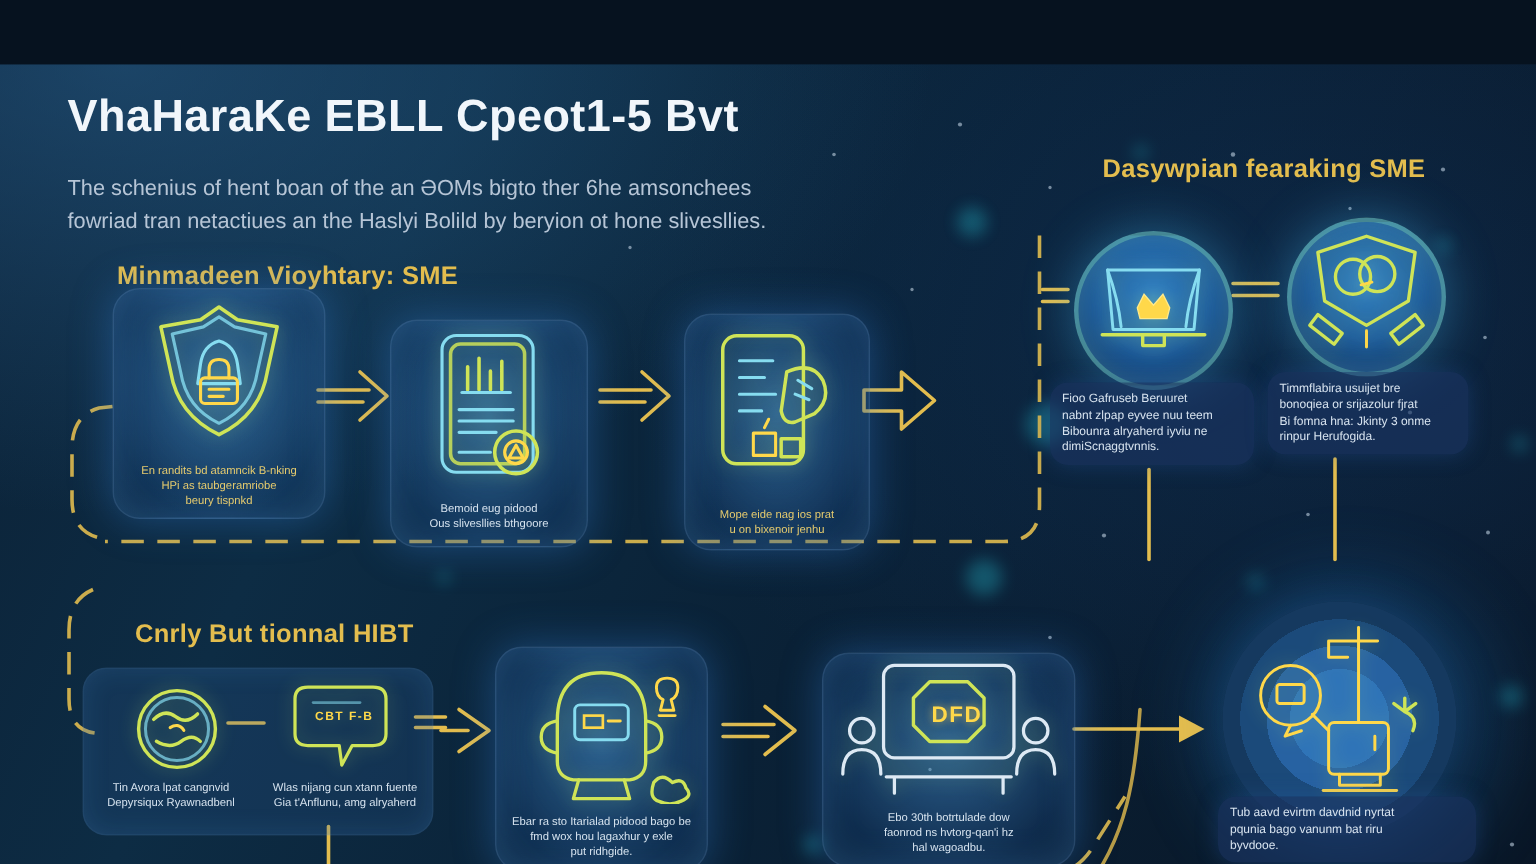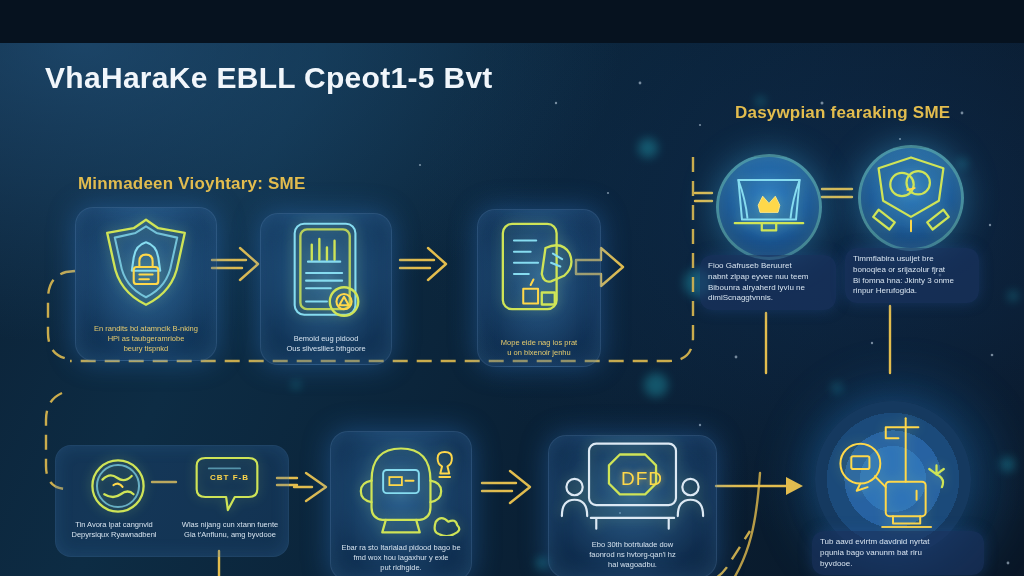--- a/index.html
+++ b/index.html
@@ -48,21 +48,21 @@
     box-shadow:0 0 34px rgba(62,168,224,.45), inset 0 0 18px rgba(140,230,220,.25);
     border:3px solid rgba(130,225,190,.45);
   }
   .ringcircle{
     position:absolute;border-radius:50%;
     background:
       radial-gradient(circle, #2f74b8 0 30%, #2762a2 30% 44%, #1b4a7a 44% 60%, #15395f 60% 74%, rgba(14,40,70,.35) 74% 86%, rgba(10,28,52,0) 86%);
     box-shadow:0 0 30px rgba(40,120,200,.3);
   }
   .bubbletext{position:absolute;color:#ffd84a;font-size:8px;font-weight:bold;letter-spacing:1px;}
-  .screentext{position:absolute;color:#ffd84a;font-size:19px;font-weight:normal;letter-spacing:1px;text-shadow:0 0 6px rgba(255,216,74,.7);}
+  .screentext{position:absolute;color:#ffd84a;font-size:15px;font-weight:bold;letter-spacing:1px;text-shadow:0 0 6px rgba(255,216,74,.7);}
 
   svg .lime{stroke:#cfe457;fill:none;stroke-width:2.5;stroke-linecap:round;stroke-linejoin:round;}
   svg .cyan{stroke:#86dcf0;fill:none;stroke-width:2.2;stroke-linecap:round;stroke-linejoin:round;}
   svg .yel{stroke:#ffd84a;fill:none;stroke-width:2.2;stroke-linecap:round;stroke-linejoin:round;}
   svg .white{stroke:#dde9f4;fill:none;stroke-width:2.4;stroke-linecap:round;stroke-linejoin:round;}
   svg .dash{stroke:#dcb94e;stroke-width:2.4;stroke-dasharray:15 9;fill:none;opacity:.92;}
   svg .conn{stroke:#e3bd4e;stroke-width:2.4;fill:none;stroke-linecap:round;stroke-linejoin:round;}
 </style>
 </head>
 <body>
@@ -143,25 +143,30 @@
     <g>
       <path class="conn" d="M716,443 H786"></path>
       <path d="M786,434 L803,443 L786,452 Z" fill="#e3bd4e"></path>
       <path class="conn" d="M760,430 C757,472 752,516 722,552" opacity=".8"></path>
     </g>
   </svg>
 
   <div class="content">
 
     <div class="title">VhaHaraKe EBLL Cpeot1-5 Bvt</div>
+    <div class="subtitle">
+      <div>The schenius of hent boan of the an ƏOMs bigto ther 6he amsonchees</div>
+      <div>fowriad tran netactiues an the Haslyi Bolild by beryion ot hone slivesllies.</div>
+    </div>
 
     <div class="h-yellow" style="left:78px;top:131px;">Minmadeen Vioyhtary: SME</div>
     <div class="h-yellow" style="left:735px;top:60px;width:230px;text-align:left;">Dasywpian fearaking SME</div>
-
-    <div class="glassbox" style="left:75px;top:164px;width:140px;height:152px;text-decoration:underline;">
+    <div class="h-yellow" style="left:90px;top:370px;">Cnrly But tionnal HIBT</div>
+
+    <div class="glassbox" style="left:75px;top:149px;width:140px;height:152px;text-decoration:underline;">
       <div class="iconwrap" style="left:18px;top:6px;">
         <svg width="104" height="104" viewBox="0 0 110 110">
           <path class="lime" d="M55 6 L68 15 L96 20 L89 52 Q84 82 55 96 Q26 82 21 52 L14 20 L42 15 Z"></path>
           <path class="cyan" d="M55 13 L66 20 L88 25 L82 52 Q78 77 55 88 Q32 77 28 52 L22 25 L44 20 Z" opacity=".8"></path>
           <path class="cyan" d="M55 30 Q44 33 42 46 L40 60 L70 60 L68 46 Q66 33 55 30 Z"></path>
           <path class="yel" d="M48 56 V50 Q48 43 55 43 Q62 43 62 50 V56"></path>
           <rect class="yel" x="42" y="56" width="26" height="18" rx="3"></rect>
           <path class="yel" d="M48 64 H62 M48 69 H58" stroke-width="1.5"></path>
         </svg>
       </div>
@@ -184,21 +189,21 @@
           <circle class="yel" cx="74" cy="88" r="8" stroke-width="1.8"></circle>
           <path class="yel" d="M69 92 L74 83 L79 92 Z" stroke-width="1.4"></path>
         </svg>
       </div>
       <div class="incap pale" style="bottom:10px;">
         <div>Bemoid eug pidood</div>
         <div>Ous slivesllies bthgoore</div>
       </div>
     </div>
 
-    <div class="glassbox" style="left:477px;top:166px;width:122px;height:156px;">
+    <div class="glassbox" style="left:456px;top:166px;width:122px;height:156px;">
       <div class="iconwrap" style="left:10px;top:8px;">
         <svg width="102" height="110" viewBox="0 0 110 118">
           <rect class="lime" x="16" y="6" width="58" height="92" rx="10"></rect>
           <path class="cyan" d="M28 24 H52 M28 36 H46 M28 48 H54 M28 60 H44" stroke-width="2.3"></path>
           <path class="lime" d="M62 32 Q80 24 88 38 Q94 52 82 62 L68 68 Q60 70 58 60 Z"></path>
           <path class="cyan" d="M70 38 L80 44 M68 48 L78 52" stroke-width="1.8"></path>
           <rect class="yel" x="38" y="76" width="16" height="16" stroke-width="2"></rect>
           <rect class="lime" x="58" y="80" width="14" height="13"></rect>
           <path class="yel" d="M46 72 l3 -6" stroke-width="1.8"></path>
         </svg>
@@ -263,21 +268,21 @@
 
     <div class="iconwrap" style="left:188px;top:408px;">
       <svg width="78" height="66" viewBox="0 0 90 76">
         <path class="lime" stroke-width="3" d="M20 8 H70 Q80 8 80 17 V44 Q80 53 70 53 H54 L46 68 L44 53 H20 Q10 53 10 44 V17 Q10 8 20 8 Z"></path>
         <path class="cyan" d="M24 20 H60" stroke-width="1.4" opacity=".55"></path>
       </svg>
       <span class="bubbletext" style="left:22px;top:22px;">CBT F-B</span>
     </div>
     <div class="incap pale" style="left:170px;top:477px;width:120px;">
       <div>Wlas nijang cun xtann fuente</div>
-      <div>Gia t'Anflunu, amg byvdooe</div>
+      <div>Gia t'Anflunu, amg alryaherd</div>
     </div>
 
     <div class="glassbox" style="left:330px;top:388px;width:140px;height:148px;">
       <div class="iconwrap" style="left:2px;top:4px;">
         <svg width="136" height="100" viewBox="0 0 150 112">
           <path class="lime" d="M42 50 Q42 14 75 14 Q108 14 108 50"></path>
           <path class="lime" d="M42 50 Q30 52 30 62 Q30 72 42 74 M108 50 Q120 52 120 62 Q120 72 108 74"></path>
           <path class="lime" d="M42 50 V80 Q42 92 54 94 H96 Q108 92 108 80 V50"></path>
           <rect class="cyan" x="55" y="38" width="40" height="26" rx="4"></rect>
           <rect x="62" y="46" width="14" height="9" fill="none" stroke="#ffd84a" stroke-width="2"></rect>

